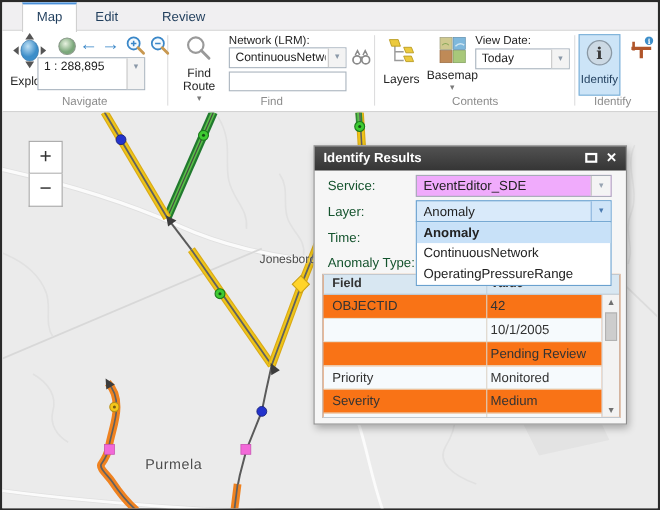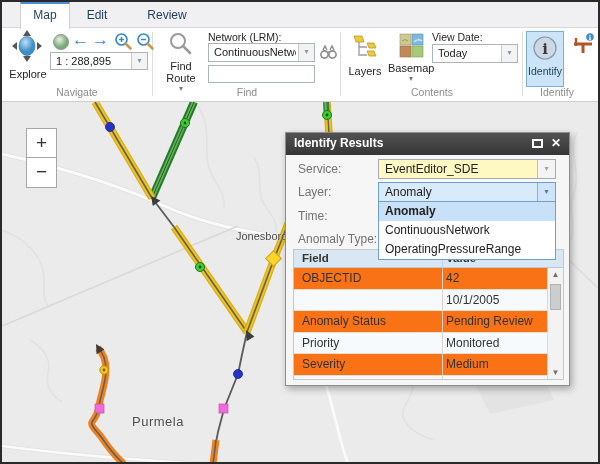--- a/index.html
+++ b/index.html
@@ -29,22 +29,22 @@
   .maplabel { position:absolute; color:#4c4c4c; text-shadow:0 0 2px #fff; }
   #zoomctl { position:absolute; left:24px; top:26px; width:31px; z-index:5; }
   .zoombtn { width:31px; height:30px; background:#fff; border:1px solid #a6a6a6; font-size:19px; color:#333; text-align:center; line-height:28px; }
   .zoombtn.bottom { border-top:none; }
   
   #dialog { position:absolute; left:283px; top:30px; width:285px; height:254px; background:#f6f6f6; border:1px solid #8d8d8d; box-shadow:2px 3px 7px rgba(0,0,0,.3); z-index:10; }
   #dlg-title { position:absolute; left:0; top:0; right:0; height:22px; background:linear-gradient(#525252,#353535); color:#fff; }
   #dlg-title .t { position:absolute; left:8px; top:3px; font-size:12px; font-weight:bold; }
   #dlg-max { position:absolute; right:26px; top:6px; width:11px; height:9px; border:2px solid #fff; }
   #dlg-close { position:absolute; right:8px; top:3px; font-size:12px; font-weight:bold; color:#fff; }
-  .dlg-label { position:absolute; left:12px; font-size:12px; color:#737373; }
-  .dlg-combo { position:absolute; left:92px; width:178px; height:20px; background:#fef9c3; border:1px solid #a5acb5; font-size:12px; color:#222; }
+  .dlg-label { position:absolute; left:12px; font-size:12px; color:#14532d; }
+  .dlg-combo { position:absolute; left:92px; width:178px; height:20px; background:#f0abfc; border:1px solid #a5acb5; font-size:12px; color:#222; }
   .dlg-combo .val { position:absolute; left:6px; right:20px; line-height:18px; white-space:nowrap; overflow:hidden; }
   .dlg-combo .arrow-btn { position:absolute; right:0; top:0; bottom:0; width:18px; background:#f4f4f4; border-left:1px solid #c0c0c0; color:#98a4b2; font-size:8px; text-align:center; line-height:18px; }
   .dlg-combo.blue { background:#d9eafa; border-color:#6aa1cf; }
   .dlg-combo.blue .arrow-btn { background:#cfe4f8; border-left-color:#8ab4dc; color:#4a7ab0; }
   #dlg-droplist { position:absolute; left:92px; top:68px; width:178px; background:#fff; border:1px solid #6aa1cf; z-index:6; }
   .drop-item { height:19px; line-height:19px; padding-left:6px; font-size:12px; color:#222; }
   .drop-item.selected { background:#c8e1f8; font-weight:bold; }
   #dlg-table { position:absolute; left:7px; top:116px; width:271px; height:131px; background:#f97316; border:1px solid #c0c8d0; overflow:hidden; }
   #tbl-head { position:absolute; left:0; top:0; right:0; height:18px; background:#d8e7f2; border-bottom:1px solid #b9c9d5; font-size:11.5px; font-weight:bold; color:#333; }
   #tbl-head .c1 { position:absolute; left:8px; top:2px; }
@@ -109,21 +109,21 @@
         <circle cx="7.5" cy="7.5" r="5.5" fill="#f4fafe" stroke="#3a87c8" stroke-width="1.6"></circle>
         <line x1="11.5" y1="11.5" x2="16.5" y2="16.5" stroke="#c89850" stroke-width="2.6" stroke-linecap="round"></line>
         <line x1="5" y1="7.5" x2="10" y2="7.5" stroke="#3a87c8" stroke-width="1.4"></line>
         <line x1="7.5" y1="5" x2="7.5" y2="10" stroke="#3a87c8" stroke-width="1.4"></line>
       </svg>
       <svg style="position:absolute;left:134px;top:4px;" width="19" height="19">
         <circle cx="7.5" cy="7.5" r="5.5" fill="#f4fafe" stroke="#3a87c8" stroke-width="1.6"></circle>
         <line x1="11.5" y1="11.5" x2="16.5" y2="16.5" stroke="#c89850" stroke-width="2.6" stroke-linecap="round"></line>
         <line x1="5" y1="7.5" x2="10" y2="7.5" stroke="#3a87c8" stroke-width="1.4"></line>
       </svg>
-      <div class="combo" style="left:48px;top:24px;width:98px;height:18px;">
+      <div class="combo" style="left:32px;top:24px;width:98px;height:30px;">
         <div class="val">1 : 288,895</div>
         <div class="arrow-btn">▾</div>
       </div>
       <div class="grouplabel" style="left:20px;width:110px;">Navigate</div>
     </div>
 
     <div>
       <div style="position:absolute;left:158px;top:2px;width:42px;height:66px;text-align:center;">
         <svg width="24" height="24" style="margin-top:2px;">
           <circle cx="9" cy="9" r="7" fill="none" stroke="#9a9a9a" stroke-width="2"></circle>
@@ -299,21 +299,20 @@
         </div>
         <div id="tbl-rows">
           <div class="trow">
             <span class="f">OBJECTID</span>
             <span class="v">42</span>
           </div>
           <div class="trow">
             <span class="v">10/1/2005</span>
           </div>
           <div class="trow">
-            <span class="f">Anomaly Status</span>
             <span class="v">Pending Review</span>
           </div>
           <div class="trow">
             <span class="f">Priority</span>
             <span class="v">Monitored</span>
           </div>
           <div class="trow">
             <span class="f">Severity</span>
             <span class="v">Medium</span>
           </div>

